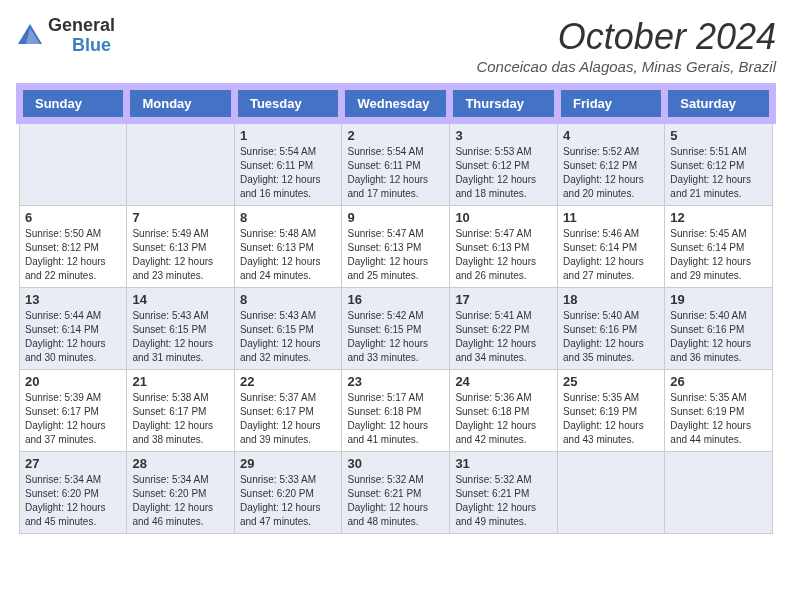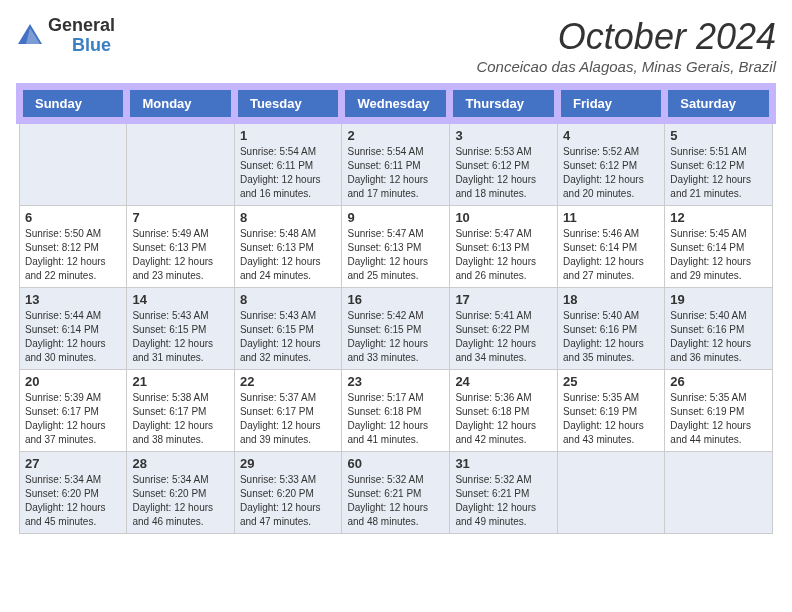--- a/index.html
+++ b/index.html
@@ -301,21 +301,21 @@
 Sunset: 6:20 PM
 Daylight: 12 hours and 46 minutes.</div>
         </td>
         <td>
           <div class="day-number">29</div>
           <div class="day-info">Sunrise: 5:33 AM
 Sunset: 6:20 PM
 Daylight: 12 hours and 47 minutes.</div>
         </td>
         <td>
-          <div class="day-number">60</div>
+          <div class="day-number">30</div>
           <div class="day-info">Sunrise: 5:32 AM
 Sunset: 6:21 PM
 Daylight: 12 hours and 48 minutes.</div>
         </td>
         <td>
           <div class="day-number">31</div>
           <div class="day-info">Sunrise: 5:32 AM
 Sunset: 6:21 PM
 Daylight: 12 hours and 49 minutes.</div>
         </td>

